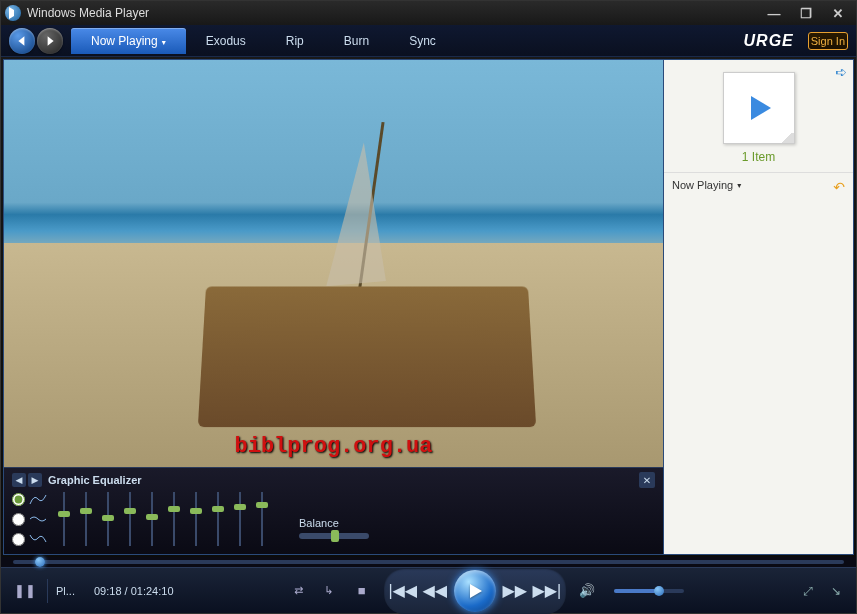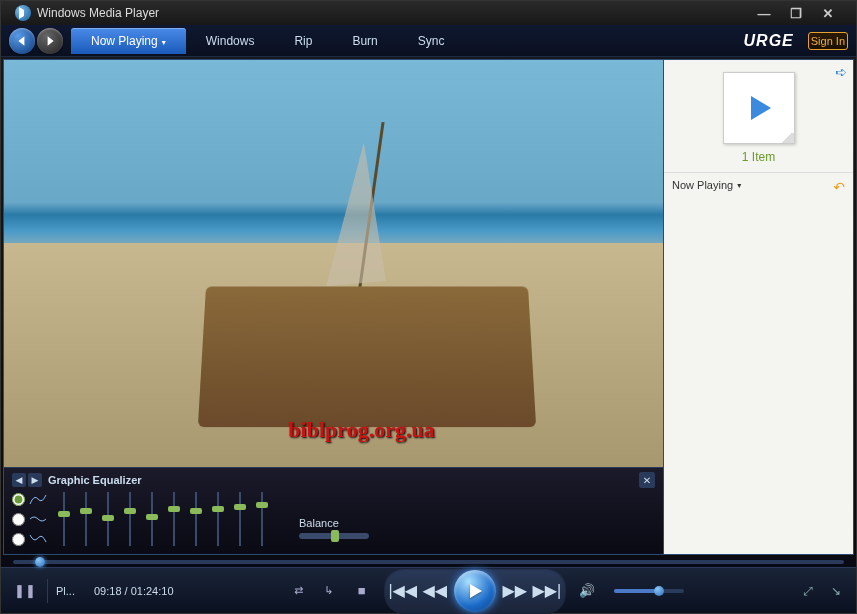--- a/index.html
+++ b/index.html
@@ -1,21 +1,21 @@
 <!DOCTYPE html>
 <html><head>
 <meta charset="utf-8">
 <style>
 * { margin: 0; padding: 0; box-sizing: border-box; font-family: "Segoe UI", Tahoma, sans-serif; }
 body { background: #000; width: 857px; height: 614px; overflow: hidden; }
 
 .window { width: 857px; height: 614px; background: linear-gradient(#1a1a1a, #0a0a0a); border: 1px solid #333; display: flex; flex-direction: column; }
 
 
-.titlebar { height: 24px; background: linear-gradient(#2a2a2a, #181818); display: flex; align-items: center; padding: 0 14px; color: #ddd; font-size: 12px; }
+.titlebar { height: 24px; background: linear-gradient(#2a2a2a, #181818); display: flex; align-items: center; padding: 0 4px; color: #ddd; font-size: 12px; }
 .titlebar .app-icon { width: 16px; height: 16px; border-radius: 50%; background: radial-gradient(circle at 30% 30%, #7ab8e8, #1a5f9e); margin-right: 6px; display: flex; align-items: center; justify-content: center; }
 .titlebar .app-icon::after { content: ""; width: 6px; height: 6px; border-left: 5px solid #fff; border-top: 3px solid transparent; border-bottom: 3px solid transparent; margin-left: 2px; }
 .titlebar .spacer { flex: 1; }
 .titlebar .winbtn { width: 28px; height: 16px; margin-left: 4px; display: flex; align-items: center; justify-content: center; color: #ccc; cursor: pointer; font-size: 13px; font-weight: bold; }
 
 
 .navbar { height: 32px; background: linear-gradient(#0f1830, #0a1020); display: flex; align-items: center; padding: 0 8px; border-bottom: 1px solid #1a2a4a; }
 .nav-arrow { width: 26px; height: 26px; border-radius: 50%; background: radial-gradient(circle at 35% 30%, #5a9ae8, #0a3a7a); display: flex; align-items: center; justify-content: center; margin-right: 2px; cursor: pointer; box-shadow: inset 0 1px 2px rgba(255,255,255,0.4), 0 1px 2px rgba(0,0,0,0.5); }
 .nav-arrow svg { width: 12px; height: 12px; fill: #fff; }
 .nav-arrow.fwd { background: radial-gradient(circle at 35% 30%, #666, #222); }
@@ -27,21 +27,21 @@
 .signin { border: 1px solid #e8a030; color: #f0b040; font-size: 11px; padding: 2px 2px; border-radius: 3px; cursor: pointer; background: linear-gradient(#2a1a00, #1a0f00); }
 
 
 .main { flex: 1; display: flex; background: #000; border: 1px solid #2a4a7a; margin: 2px; min-height: 0; }
 .video-wrap { flex: 1; display: flex; flex-direction: column; min-height: 0; }
 .video { flex: 1; background: linear-gradient(to bottom, #7ab8d8 0%, #6aa8c8 35%, #2a7aa8 38%, #4a9ac8 42%, #d8c8a8 52%, #c8b890 100%); position: relative; overflow: hidden; min-height: 0; }
 .beach-fg { position: absolute; bottom: 0; left: 0; right: 0; height: 55%; background: linear-gradient(to bottom, #c8b890 0%, #a89870 100%); }
 .raft { position: absolute; bottom: 10%; left: 30%; width: 50%; height: 35%; background: linear-gradient(#8a6a3a, #6a4a2a); border-radius: 6px; transform: perspective(400px) rotateX(8deg); }
 .mast { position: absolute; bottom: 30%; left: 55%; width: 3px; height: 55%; background: #5a4a2a; transform: rotate(8deg); }
 .sail { position: absolute; bottom: 45%; left: 48%; width: 0; height: 0; border-left: 50px solid transparent; border-right: 10px solid transparent; border-bottom: 140px solid rgba(200,190,170,0.6); transform: rotate(-5deg); }
-.watermark { position: absolute; bottom: 24px; left: 50%; transform: translateX(-50%); color: #d01010; font-weight: bold; font-size: 22px; text-shadow: 1px 1px 2px #000; font-family: Liberation Serif, serif; margin-left: 28px; }
+.watermark { position: absolute; bottom: 8px; left: 50%; transform: translateX(-50%); color: #d01010; font-weight: bold; font-size: 22px; text-shadow: 1px 1px 2px #000; font-family: Liberation Mono, monospace; }
 
 
 .rightpane { width: 190px; background: #f4f4f0; border-left: 1px solid #2a4a7a; display: flex; flex-direction: column; font-size: 11px; }
 .rp-top { padding: 8px; text-align: center; position: relative; }
 .rp-arrow { position: absolute; top: 4px; right: 6px; color: #3a8ad0; font-size: 14px; cursor: pointer; }
 .rp-thumb { width: 72px; height: 72px; margin: 4px auto 6px; background: #fff; border: 1px solid #ccc; box-shadow: 1px 1px 3px rgba(0,0,0,0.2); display: flex; align-items: center; justify-content: center; position: relative; }
 .rp-thumb::after { content: ""; position: absolute; bottom: 0; right: 0; width: 14px; height: 10px; background: linear-gradient(135deg, transparent 48%, #ddd 50%); }
 .rp-thumb svg { width: 32px; height: 32px; }
 .rp-count { color: #6a9a2a; font-size: 12px; margin-top: 4px; }
 .rp-section { border-top: 1px solid #ddd; padding: 6px 8px; }
@@ -114,21 +114,21 @@
           <path d="M7 1 L2 5 L7 9 Z"></path>
         </svg>
     </div>
     <div class="nav-arrow fwd">
       <svg viewBox="0 0 10 10">
           <path d="M3 1 L8 5 L3 9 Z"></path>
         </svg>
     </div>
     <div class="tabset">
       <div class="tab active">Now Playing</div>
-      <div class="tab">Windows</div>
+      <div class="tab">Exodus</div>
       <div class="tab">Rip</div>
       <div class="tab">Burn</div>
       <div class="tab">Sync</div>
     </div>
     <div class="urge">URGE</div>
     <div class="signin">Sign In</div>
   </div>
 
   <div class="main">
     <div class="video-wrap">

